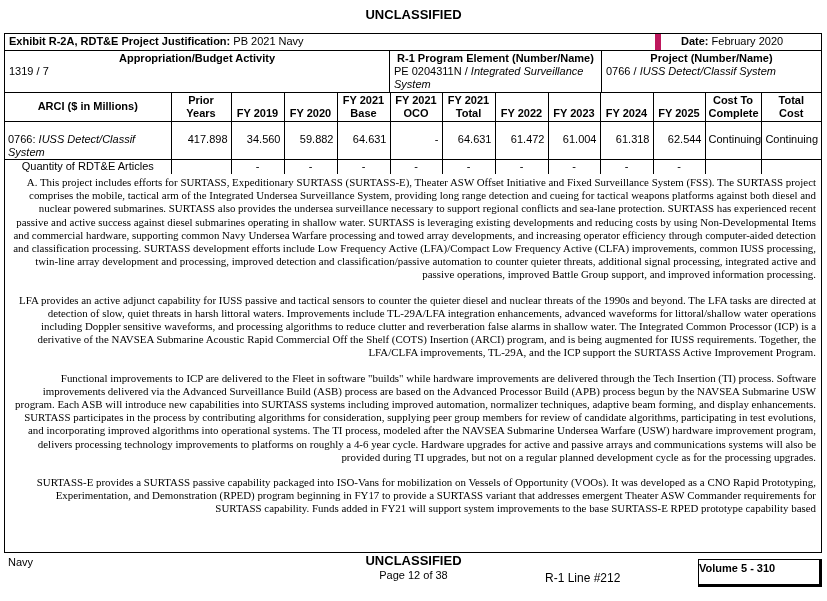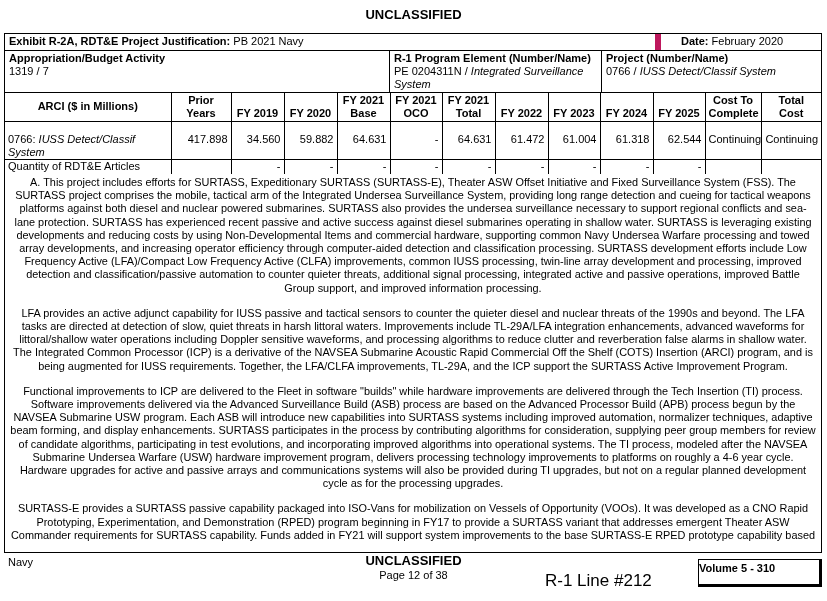--- a/index.html
+++ b/index.html
@@ -2,21 +2,21 @@
 <html><head>
 <meta charset="utf-8">
 <style>
   * { margin:0; padding:0; box-sizing:border-box; }
   html,body { background:#fff; }
   body {
     width:827px; height:601px; position:relative;
     font-family:"Liberation Sans", sans-serif; color:#000;
     overflow:hidden;
   }
-  .bold { font-weight:bold; }
+  .bold { font-weight:bold;text-align:center; }
   .italic { font-style:italic; }
 
   .banner {
     position:absolute; top:7px; left:0; width:100%;
     text-align:center; font-weight:bold; font-size:13px;
   }
 
   .main-box {
     position:absolute; top:33px; left:4px; width:818px; height:520px;
     border:1px solid #000; display:flex; flex-direction:column; overflow:hidden;
@@ -37,34 +37,34 @@
     width:100%; border-collapse:collapse; table-layout:fixed;
     font-size:11px; border-style:hidden; flex:0 0 auto;
   }
   .cost-table th, .cost-table td { border:1px solid #000; padding:0 3px; overflow:hidden; }
   .cost-table th {
     font-weight:bold; text-align:center; vertical-align:bottom;
     white-space:pre-line; height:28px; line-height:13px; padding-bottom:1px;
   }
   .cost-table th.vmid { vertical-align:middle; }
   .cost-table tr.row-main td { height:33px; vertical-align:top; line-height:13px; padding-top:11px; }
-  .cost-table tr.row-qty td { height:15px; vertical-align:top; line-height:13px; }
+  .cost-table tr.row-qty td { height:15px; vertical-align:top; line-height:13px;text-align:center; }
   .cost-table td.num { text-align:right; }
   .cost-table td.lbl { text-align:left; }
 
   .section-a { flex:1 1 auto; padding:2px 5px 0 5px; font-size:10.9px; line-height:13.2px; overflow:hidden; }
   .section-a .heading { font-weight:bold; font-size:11px; }
-  .section-a p { margin:12px 0 0 0; text-align:center; }
+  .section-a p { margin:12px 0 0 0; text-align:right;font-family:Liberation Serif, serif; }
   .section-a p.first { margin-top:0; }
 
   .footer-left { position:absolute; left:8px; top:556px; font-size:11px; line-height:13px; }
   .footer-center { position:absolute; left:0; top:554px; width:100%; text-align:center; }
   .footer-center .cls { font-weight:bold; font-size:13px; line-height:14px; }
   .footer-center .pg { font-size:11px; line-height:14px; }
-  .footer-r1line { position:absolute; left:545px; top:571px; font-size:17px; }
+  .footer-r1line { position:absolute; left:545px; top:571px; font-size:12px; }
   .volume-box {
     position:absolute; left:698px; top:559px; width:124px; height:28px;
     border:1px solid #000; border-right-width:3px; border-bottom-width:3px;
     font-weight:bold; font-size:11px; text-align:left; padding:2px 9px 0 0;
     background:#fff;
   }
 </style>
 </head>
 <body>
 

